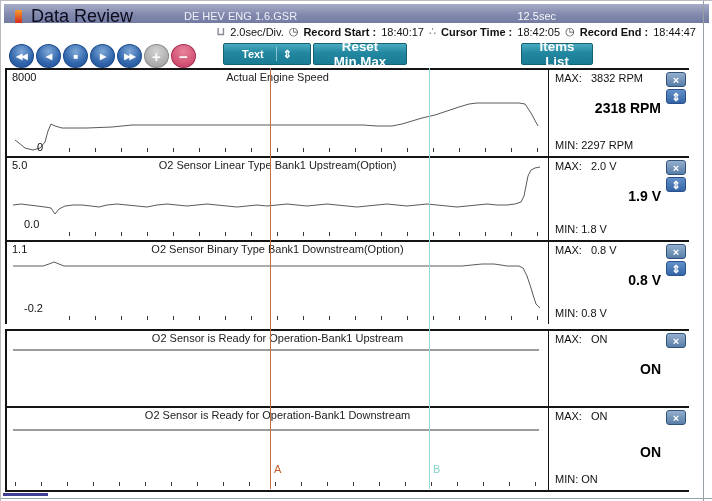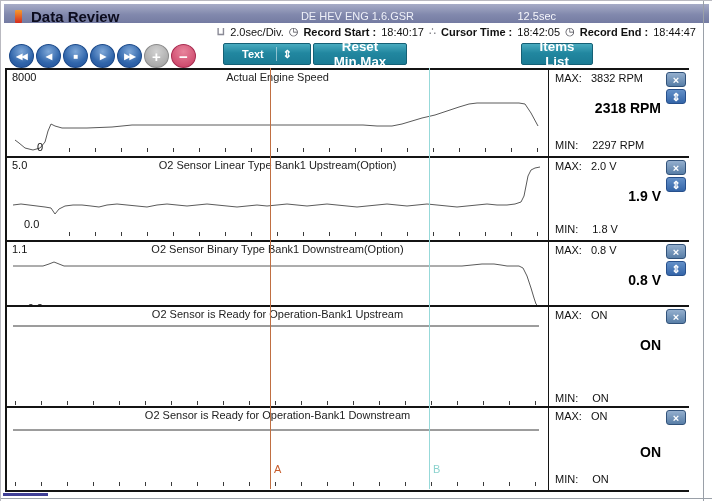--- a/index.html
+++ b/index.html
@@ -4,23 +4,23 @@
 <style>
   html,body{margin:0;padding:0;background:#dcdcdc}
   .screen{position:relative;width:712px;height:501px;background:#ffffff;
     font-family:"Liberation Sans",sans-serif;font-size:11px;color:#111;
     overflow:hidden;border:1px solid #b9b9c0}
   
   .titlebar{position:absolute;left:3px;top:3px;width:705px;height:19px;
     background:linear-gradient(180deg,#a7acc7 0%,#8289ad 55%,#747ba2 100%)}
   .app-icon{position:absolute;left:11px;top:6px;width:7px;height:13px;
     background:linear-gradient(180deg,#f59b2c,#d42b1e);border-radius:1px}
-  .tb-title{position:absolute;left:27px;top:3px;line-height:19px;font-weight:bold;
-    font-size:15px;color:#0c0c1e}
-  .tb-vehicle{position:absolute;left:180px;top:3px;width:230px;text-align:right;
+  .tb-title{position:absolute;left:27px;top:3px;line-height:19px;font-weight:normal;
+    font-size:18px;color:#0c0c1e}
+  .tb-vehicle{position:absolute;left:180px;top:3px;width:230px;text-align:left;
     line-height:19px;color:#eef0f8}
   .tb-time{position:absolute;left:462px;top:3px;width:90px;text-align:right;
     line-height:19px;color:#f6f7fc}
   
   .inforow{position:absolute;left:150px;top:22px;width:545px;height:17px;
     display:flex;justify-content:flex-end;align-items:center;gap:5px;white-space:nowrap}
   .inforow .lbl{font-weight:bold}
   .icon-win{color:#8a8a96;font-weight:bold}
   .icon-clock{color:#40404a}
   .icon-cursor{color:#707078}
@@ -46,34 +46,34 @@
   .b-file{left:471px;width:70px}
   .b-items{left:520px;width:72px}
   .text-div{width:1px;height:14px;background:#d5e8ee;opacity:.6;margin:0 6px 0 12px}
   .text-arrow{font-size:11px}
   
   .channel{position:absolute;left:4px;width:684px;box-sizing:border-box;background:#fff;
     border-top:2px solid #141414;border-left:2px solid #141414}
   .ch1{top:67px;height:88px}
   .ch2{top:155px;height:84px}
   .ch3{top:239px;height:84px}
-  .ch4{top:304px;height:104px}
+  .ch4{top:328px;height:104px}
   .ch5{top:405px;height:86px;border-bottom:2px solid #141414}
   .graph{position:absolute;left:0;top:0;bottom:0;width:541px;border-right:1px solid #141414}
   .ch-title{position:absolute;top:1px;left:0;width:100%;text-align:center;color:#222}
   .scale-top{position:absolute;top:1px;left:5px}
   .scale-bottom{position:absolute;bottom:10px;left:17px}
   .ch1 .scale-bottom{left:30px;bottom:3px}
   .ticks{position:absolute;bottom:4px;left:62px;right:6px;height:4px;
     background:repeating-linear-gradient(90deg,#3a3a3a 0 1px,transparent 1px 26px)}
   .ch4 .ticks,.ch5 .ticks{left:8px}
   .trace{position:absolute;left:0;top:0}
   .panel{position:absolute;left:541px;right:0;top:0;bottom:0}
   .p-max{position:absolute;top:2px;left:7px;display:flex;gap:9px}
-  .p-min{position:absolute;bottom:5px;left:7px;display:flex;gap:14px}
+  .p-min{position:absolute;bottom:5px;left:7px;display:flex;gap:3px}
   .p-val{position:absolute;top:30px;right:28px;font-weight:bold;font-size:14px;color:#000}
   .ch5 .p-val{top:36px}
   .btn-x{position:absolute;top:2px;right:3px;width:20px;height:15px;box-sizing:border-box;
     background:linear-gradient(180deg,#94afce,#587ea7);border:1px solid #31527a;
     border-radius:3px;color:#fff;font-weight:bold;font-size:11px;line-height:12px;
     display:flex;align-items:center;justify-content:center;cursor:pointer;padding:0}
   .btn-ud{position:absolute;top:19px;right:3px;width:20px;height:15px;box-sizing:border-box;
     background:linear-gradient(180deg,#6390c8,#3465a8);border:1px solid #27508c;
     border-radius:3px;color:#fff;font-weight:bold;font-size:11px;line-height:12px;
     display:flex;align-items:center;justify-content:center;cursor:pointer;padding:0}

